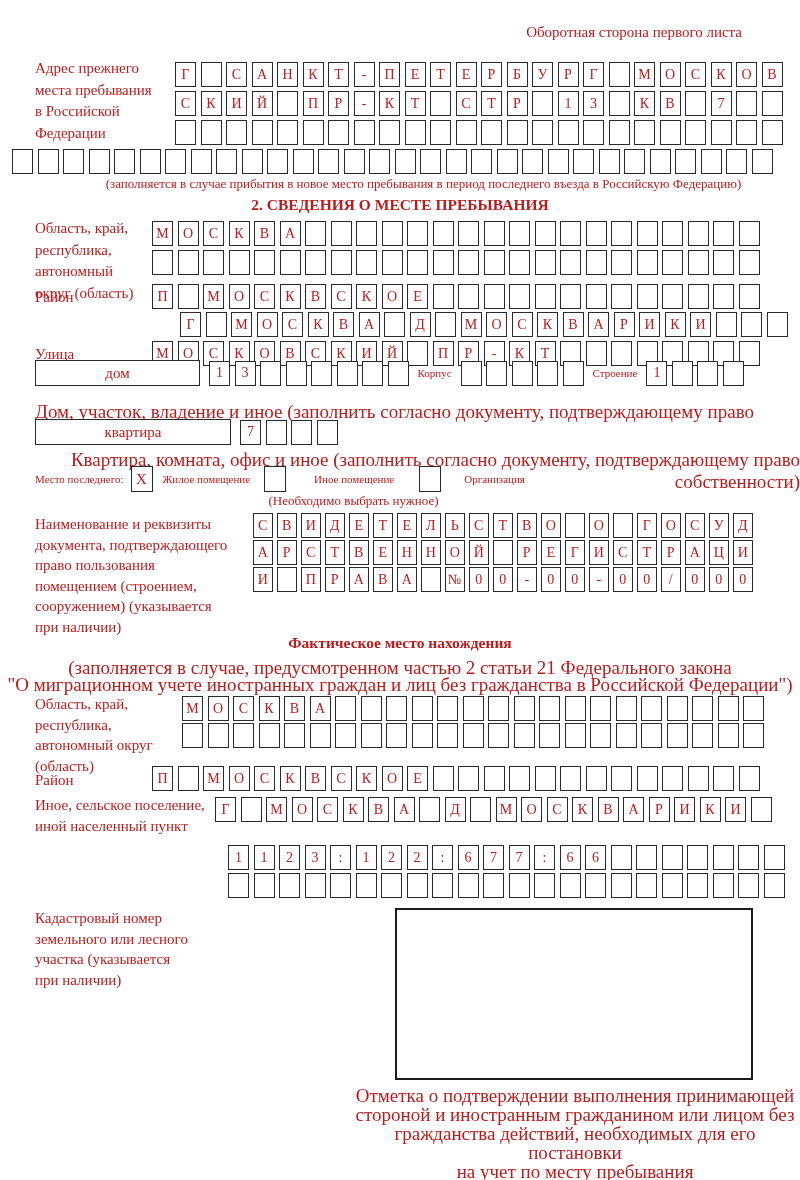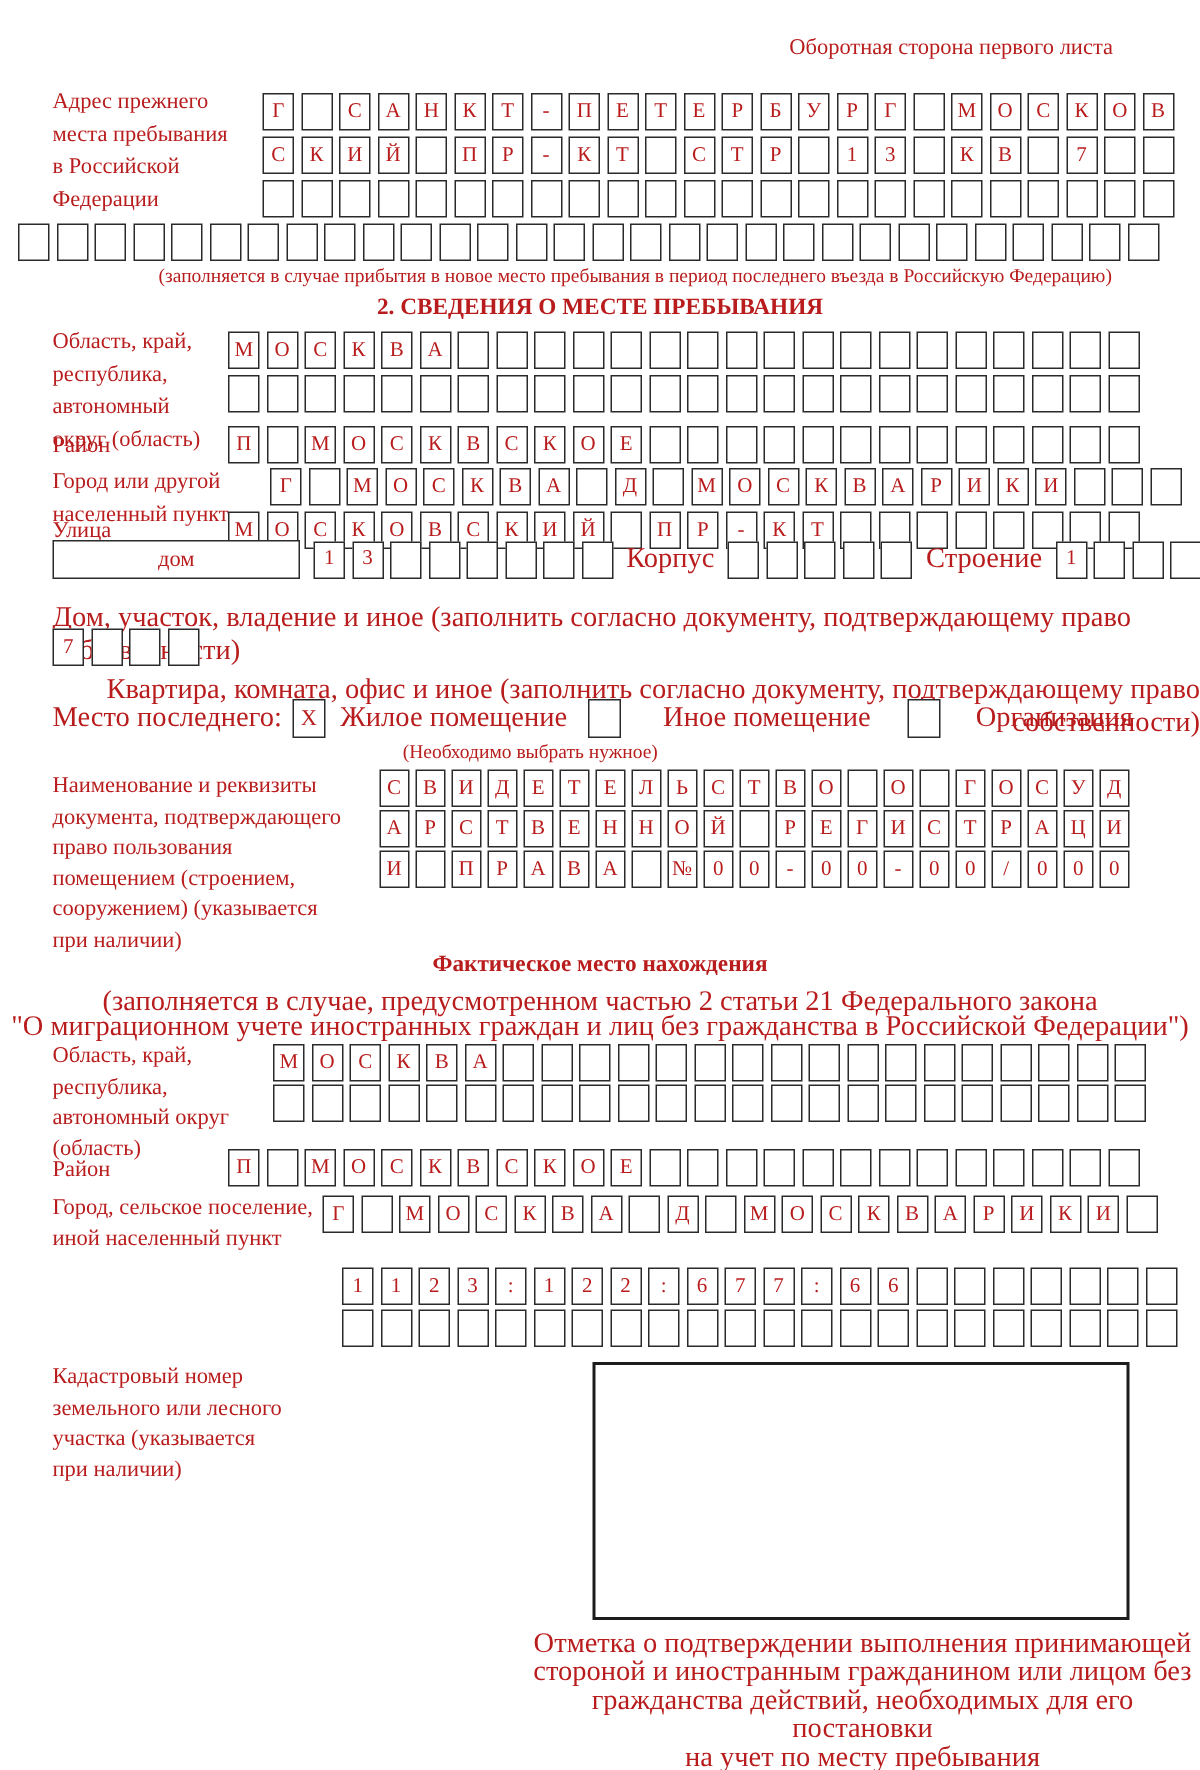--- a/index.html
+++ b/index.html
@@ -24,21 +24,21 @@
   .row.narrow .cbox { width:19.5px; }
   .center { left:0; width:800px; text-align:center; }
   .note { font-size:13px;padding-left:47px; }
   .cap { font-size:19px; }
   .title { font-size:15.5px; font-weight:bold; }
   .hrow { display:flex; align-items:center; }
   .widebox {
     flex:none; height:26px; border:1.6px solid #2a2a2a; background:#fff;
     display:flex; align-items:center; justify-content:center; font-size:15px;
   }
-  .inlabel { font-size:19px; white-space:nowrap; }
+  .inlabel { font-size:11px; white-space:nowrap; }
   .chk {
     flex:none; width:22px; height:26px; border:1.7px solid #2a2a2a; background:#fff;
     display:flex; align-items:center; justify-content:center; font-size:15px;
   }
   .stamp { border:2px solid #1c1c1c; background:#fff; }
   .pre { white-space:pre-line; }
 </style>
 </head>
 <body>
 
@@ -246,22 +246,20 @@
       <span class="cbox"></span>
       <span class="cbox"></span>
       <span class="cbox"></span>
       <span class="cbox"></span>
       <span class="cbox"></span>
       <span class="cbox"></span>
       <span class="cbox"></span>
       <span class="cbox"></span>
     </div>
 
-  <div class="abs lbl" style="left:35px; top:311px; width:145px;">Город или другой
-населенный пункт</div>
   <div class="abs row" style="left:180px; top:312px;">
       <span class="cbox">Г</span>
       <span class="cbox"></span>
       <span class="cbox">М</span>
       <span class="cbox">О</span>
       <span class="cbox">С</span>
       <span class="cbox">К</span>
       <span class="cbox">В</span>
       <span class="cbox">А</span>
       <span class="cbox"></span>
@@ -334,20 +332,21 @@
     <div class="row">
         <span class="cbox">1</span>
         <span class="cbox"></span>
         <span class="cbox"></span>
         <span class="cbox"></span>
       </div>
   </div>
   <div class="abs cap" style="left:35px; top:401px;">Дом, участок, владение и иное (заполнить согласно документу, подтверждающему право собственности)</div>
 
   <div class="abs hrow" style="left:35px; top:419px; gap:9px;">
+    <div class="widebox" style="width:196px;">квартира</div>
     <div class="row">
         <span class="cbox">7</span>
         <span class="cbox"></span>
         <span class="cbox"></span>
         <span class="cbox"></span>
       </div>
   </div>
   <div class="abs cap" style="left:35px; top:449px;text-align:right;">Квартира, комната, офис и иное (заполнить согласно документу, подтверждающему право собственности)</div>
 
   <div class="abs hrow" style="left:35px; top:466px;">
@@ -521,21 +520,21 @@
       <span class="cbox"></span>
       <span class="cbox"></span>
       <span class="cbox"></span>
       <span class="cbox"></span>
       <span class="cbox"></span>
       <span class="cbox"></span>
       <span class="cbox"></span>
       <span class="cbox"></span>
     </div>
 
-  <div class="abs lbl tight" style="left:35px; top:795px; width:180px;">Город, сельское поселение,
+  <div class="abs lbl tight" style="left:35px; top:795px; width:180px;">Иное, сельское поселение,
 иной населенный пункт</div>
   <div class="abs row" style="left:215px; top:797px;">
       <span class="cbox">Г</span>
       <span class="cbox"></span>
       <span class="cbox">М</span>
       <span class="cbox">О</span>
       <span class="cbox">С</span>
       <span class="cbox">К</span>
       <span class="cbox">В</span>
       <span class="cbox">А</span>

